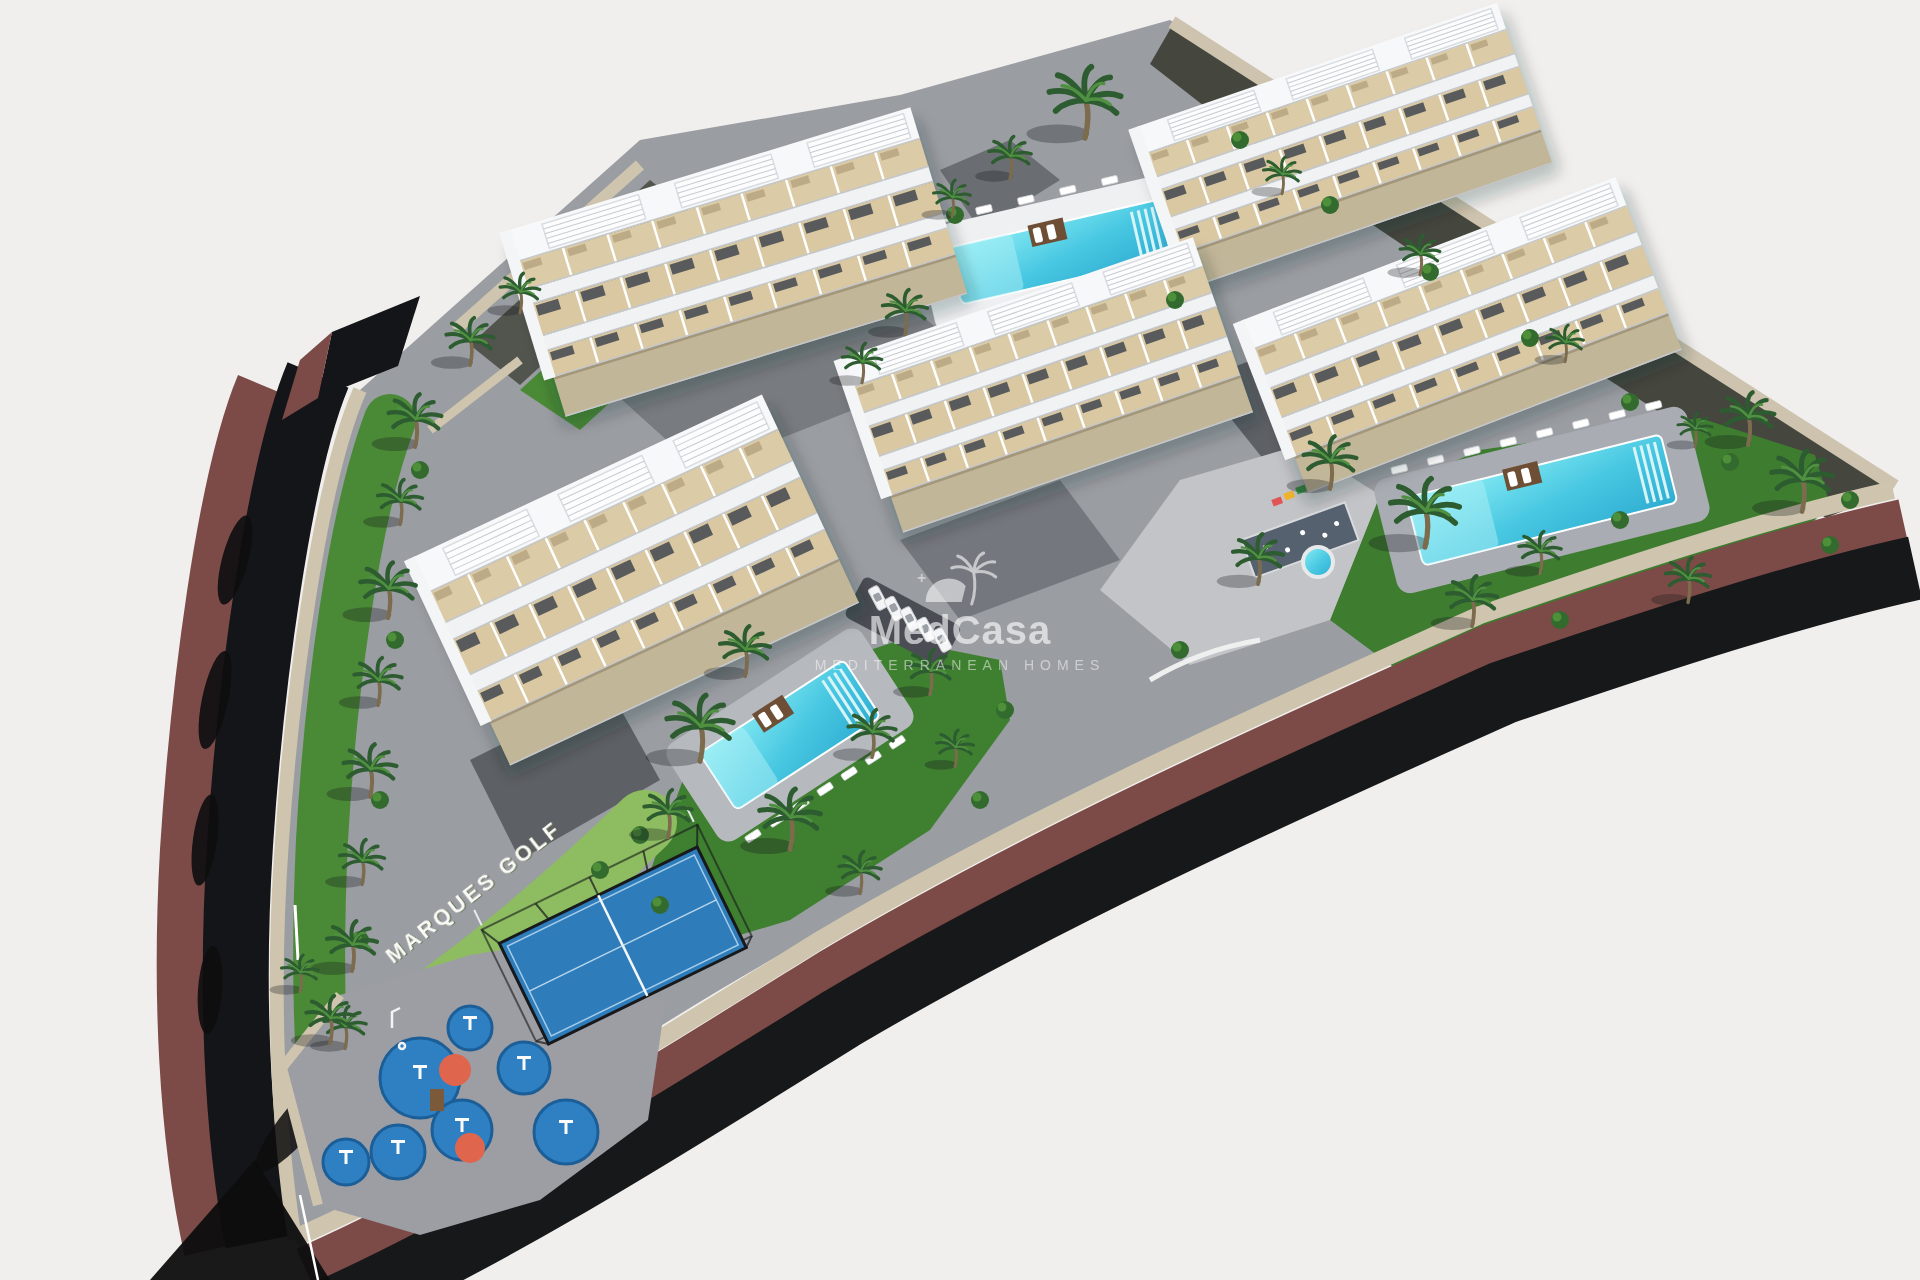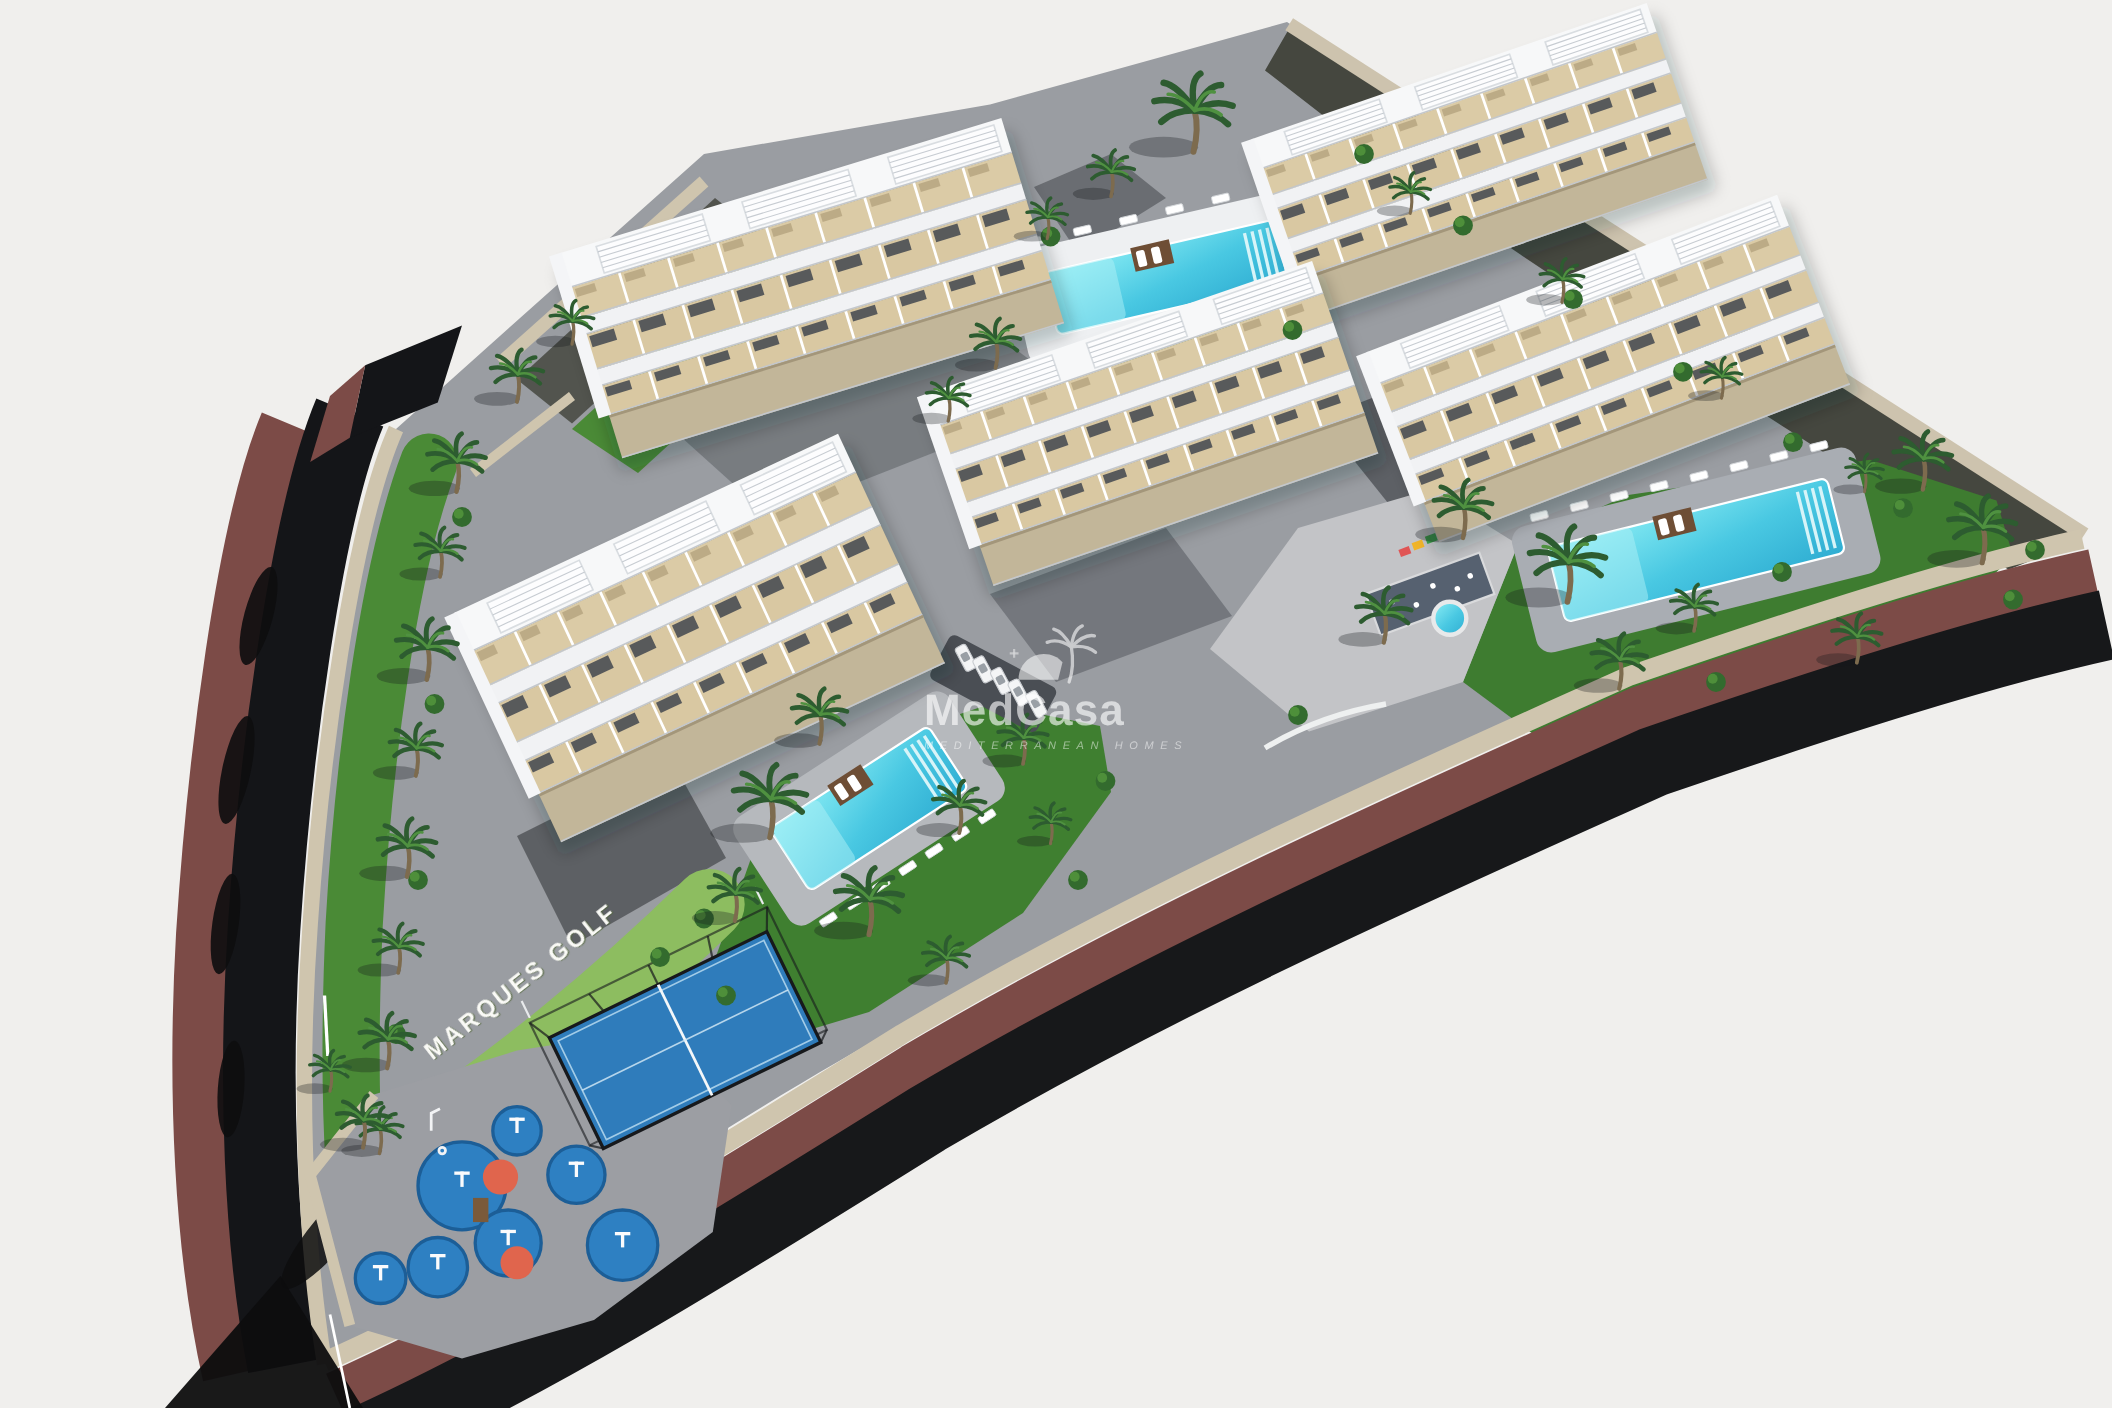--- a/index.html
+++ b/index.html
@@ -2,26 +2,26 @@
 <html><head>
 <meta charset="utf-8">
 <style>
   html,body{margin:0;padding:0;background:#f0efed;}
   .stage{position:relative;width:1920px;height:1280px;overflow:hidden;background:#f0efed;
          font-family:"Liberation Sans",sans-serif;}
   svg{display:block;}
   .ground-text{font-family:"Liberation Sans",sans-serif;font-weight:bold;font-size:22px;
                fill:#fafaf6;letter-spacing:3px;
                filter:drop-shadow(1px 1px 0 rgba(80,100,55,0.65));}
-  .wm{position:absolute;left:960px;top:566px;transform:translateX(-50%);text-align:left;
+  .wm{position:absolute;left:960px;top:550px;transform:translateX(-50%);text-align:center;
       pointer-events:none;}
   .wm-icon{display:block;margin:0 auto 2px auto;opacity:0.62;}
   .wm-brand{font-weight:bold;font-size:40px;line-height:1;letter-spacing:1px;
             color:rgba(255,255,255,0.62);}
-  .wm-tag{font-size:10px;letter-spacing:6px;margin-top:7px;color:rgba(255,255,255,0.5);font-style:italic;}
+  .wm-tag{font-size:14px;letter-spacing:6px;margin-top:7px;color:rgba(255,255,255,0.5);}
 </style>
 </head>
 <body>
 
 <div class="stage">
 <svg id="scene" width="1920" height="1280" viewBox="0 0 1920 1280">
   <defs>
     <linearGradient id="waterG" x1="0" y1="0" x2="1" y2="1">
       <stop offset="0" stop-color="#8ceef5"></stop>
       <stop offset="0.55" stop-color="#49c8e2"></stop>

